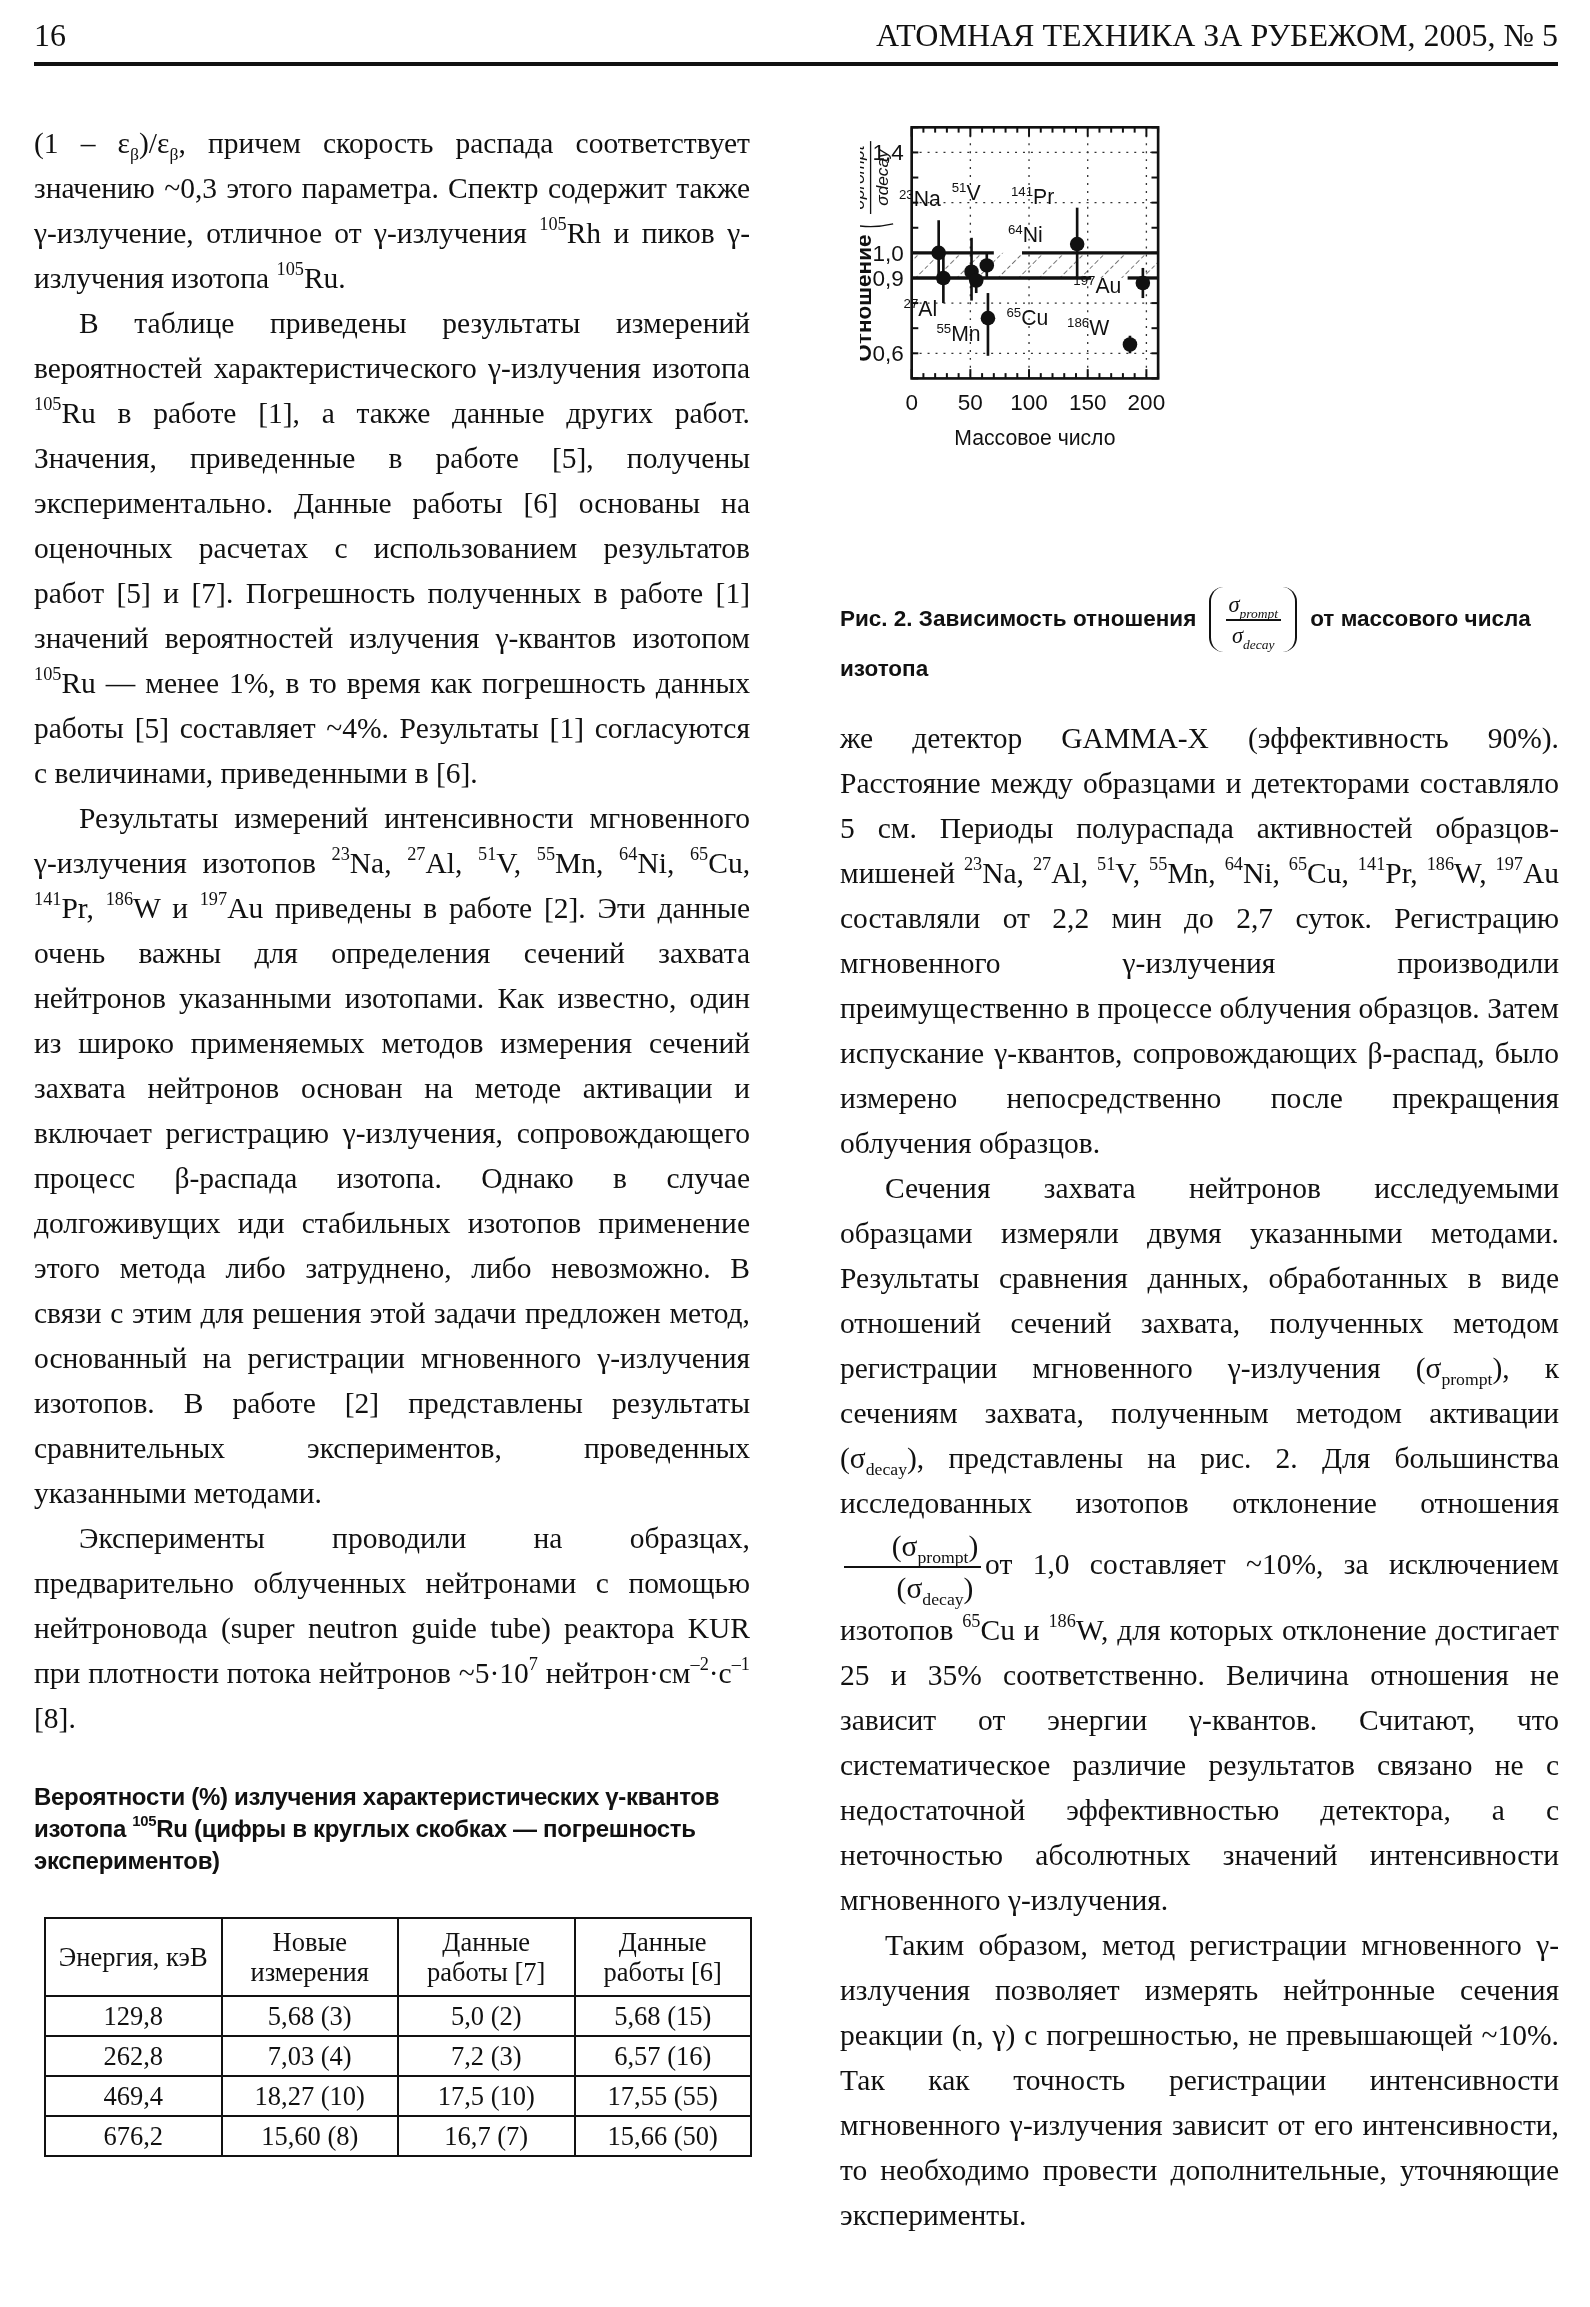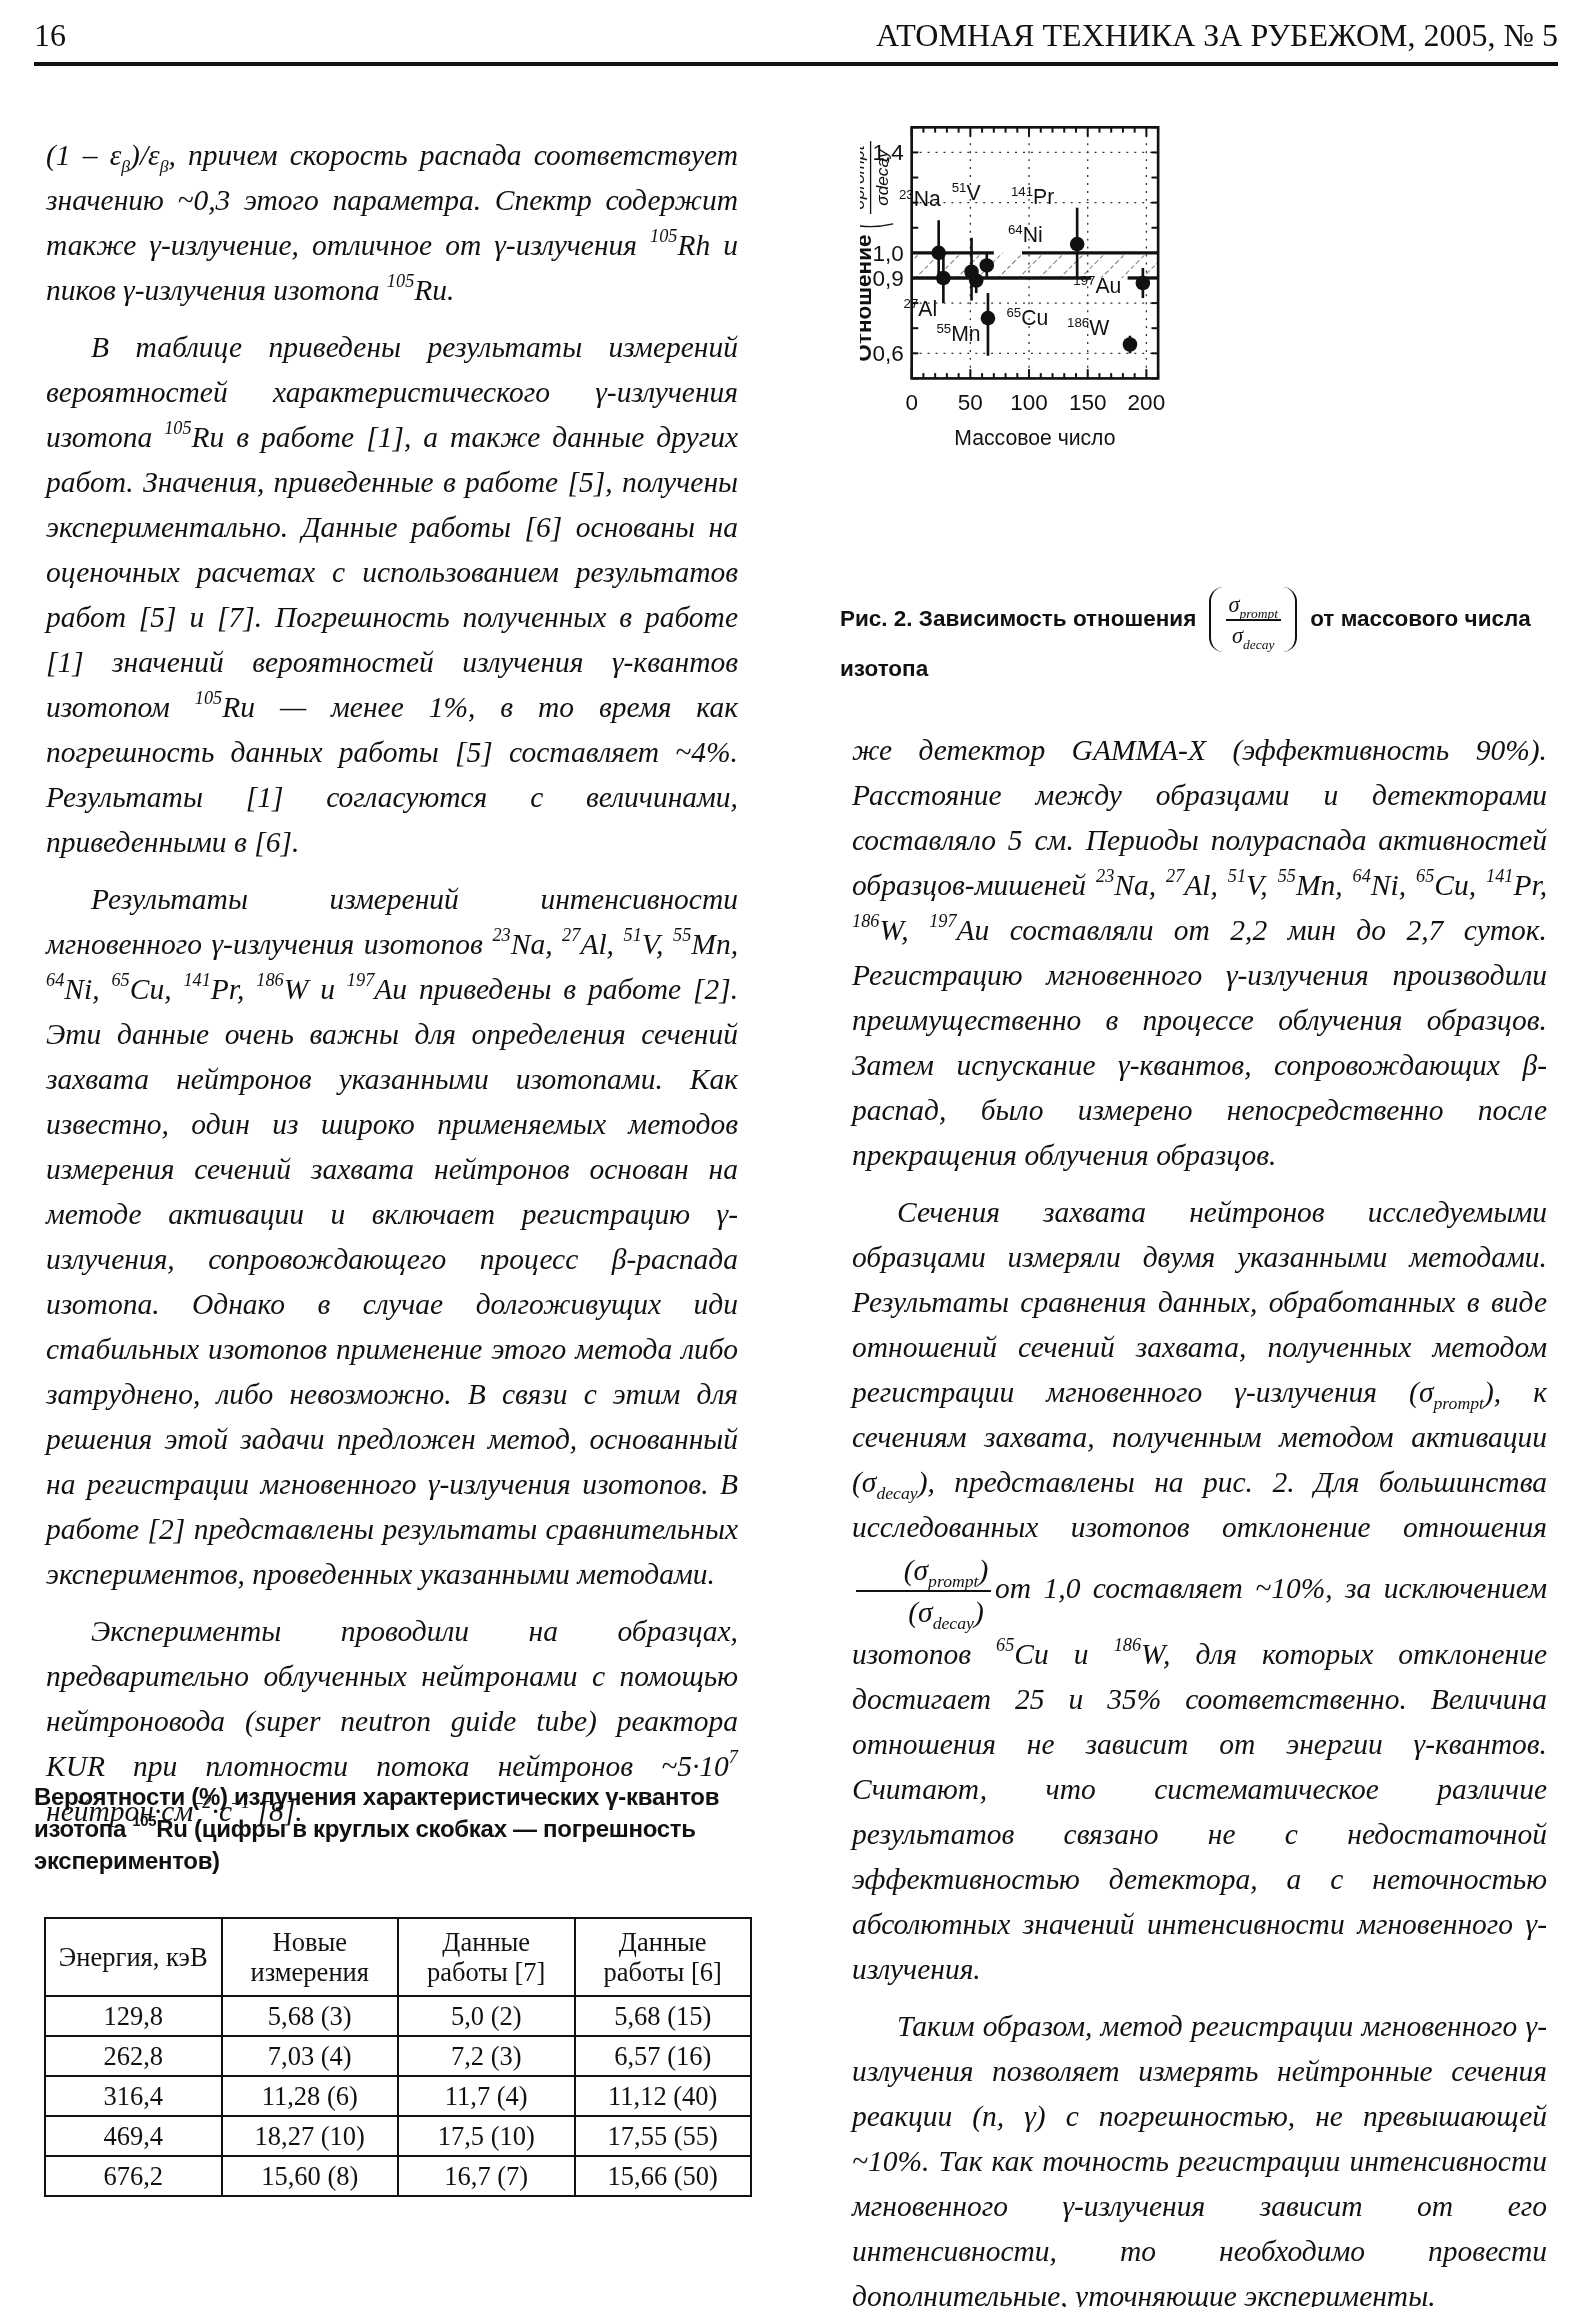--- a/index.html
+++ b/index.html
@@ -2,21 +2,21 @@
 <html style="font-size:10.6px"><head>
 <meta charset="utf-8">
 <style>
   html,body{margin:0;padding:0;background:#fff;}
   body{width:1590px;height:2307px;position:relative;font-family:"Liberation Serif","DejaVu Serif",serif;color:#111;}
   .hdr{position:absolute;left:34px;top:13.3px;width:1524px;height:53px;}
   .hdr .pg{position:absolute;left:0;top:4px;font-size:32px;}
   .hdr .jt{position:absolute;right:0;top:4px;font-size:32px;letter-spacing:0px;}
   .hdr .rule{position:absolute;left:0;top:49px;width:1524px;height:3.3px;background:#111;}
   .col{position:absolute;font-size:29.5px;line-height:45px;text-align:justify;}
-  .col p{margin:12px;font-style:italic;}
+  .col p{margin:0;}
   .col p.ind{text-indent:45px;}
   .left{left:34px;top:121px;width:716px;}
   .right{left:840px;width:719px;}
   sup{font-size:0.62em;line-height:0;vertical-align:0.72em;}
   sub{font-size:0.6em;line-height:0;}
   .frac{display:inline-block;vertical-align:middle;text-align:center;margin:0 4px;}
   .frac .n{display:block;border-bottom:2px solid #111;padding:0 2.7px;line-height:40px;}
   .frac .d{display:block;line-height:40px;}
   .tcap{position:absolute;left:34px;top:1781px;width:716px;font-family:"Liberation Sans","DejaVu Sans",sans-serif;font-weight:bold;font-size:24px;line-height:32px;letter-spacing:-0.3px;}
   table.dt{position:absolute;left:44px;top:1917px;width:708px;border-collapse:collapse;font-size:26.5px;}
@@ -58,26 +58,20 @@
         <td>129,8</td>
         <td>5,68 (3)</td>
         <td>5,0 (2)</td>
         <td>5,68 (15)</td>
       </tr>
   <tr>
         <td>262,8</td>
         <td>7,03 (4)</td>
         <td>7,2 (3)</td>
         <td>6,57 (16)</td>
-      </tr>
-  <tr>
-        <td>316,4</td>
-        <td>11,28 (6)</td>
-        <td>11,7 (4)</td>
-        <td>11,12 (40)</td>
       </tr>
   <tr>
         <td>469,4</td>
         <td>18,27 (10)</td>
         <td>17,5 (10)</td>
         <td>17,55 (55)</td>
       </tr>
   <tr>
         <td>676,2</td>
         <td>15,60 (8)</td>

